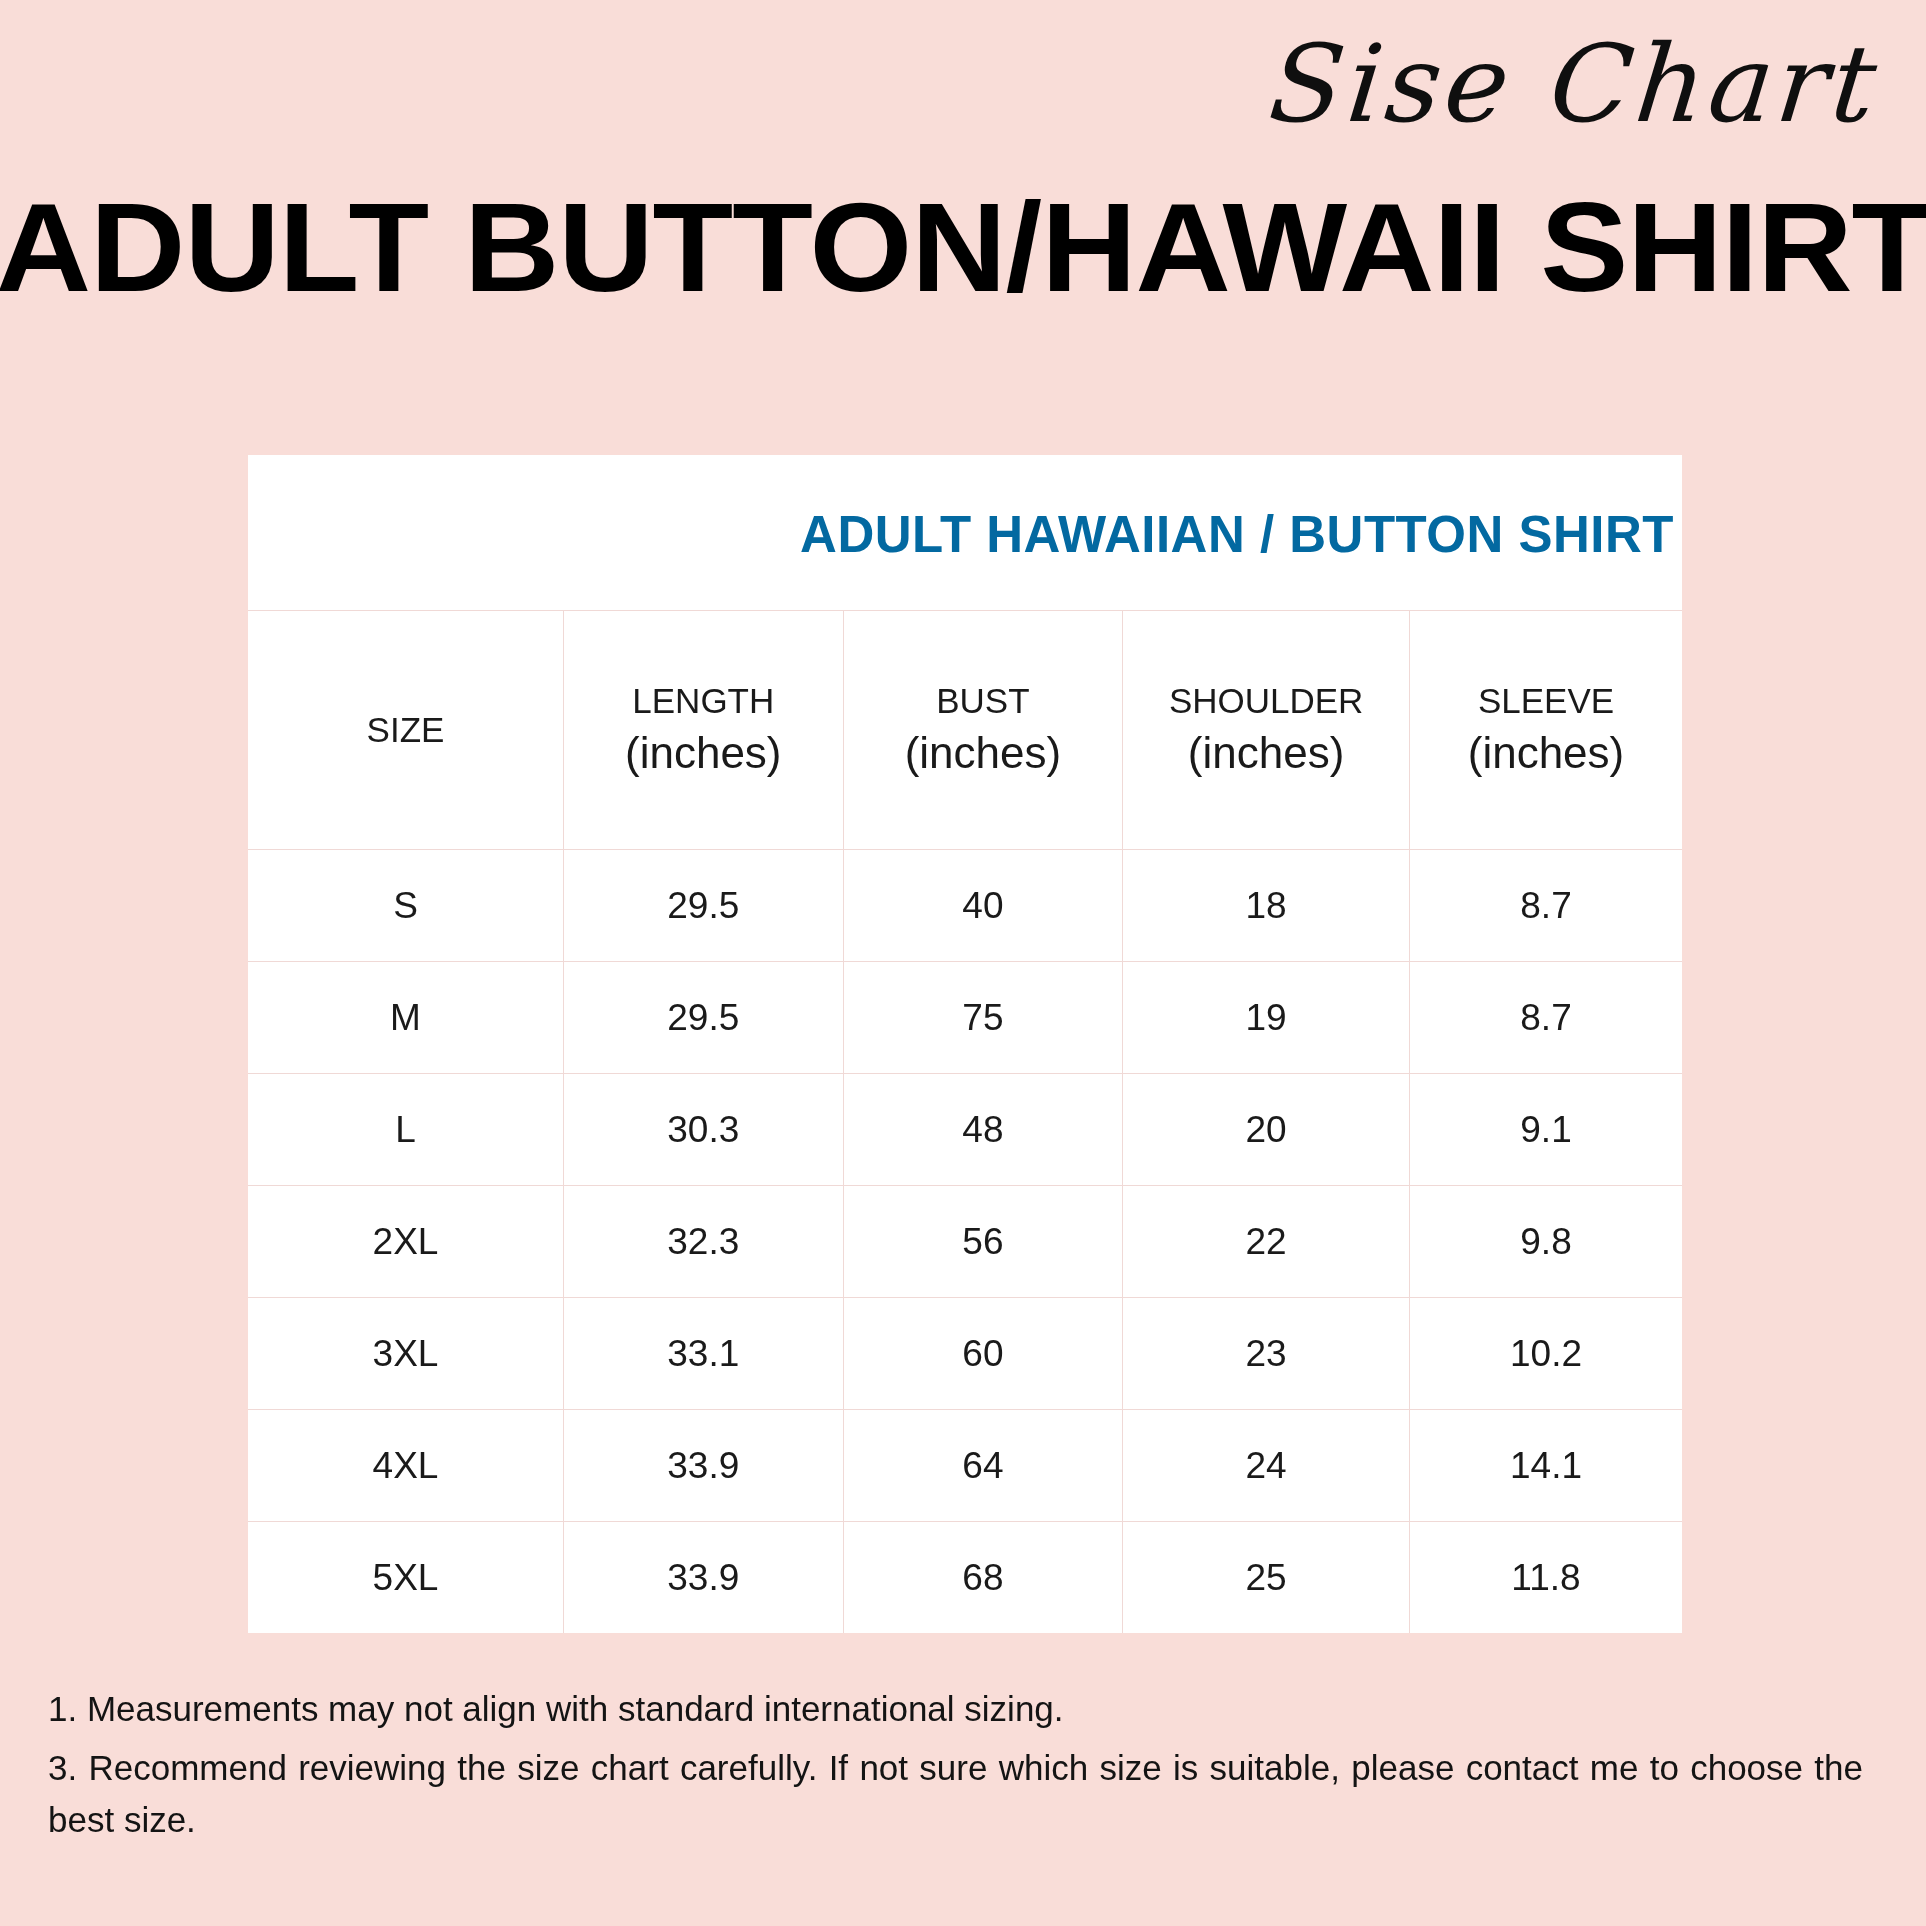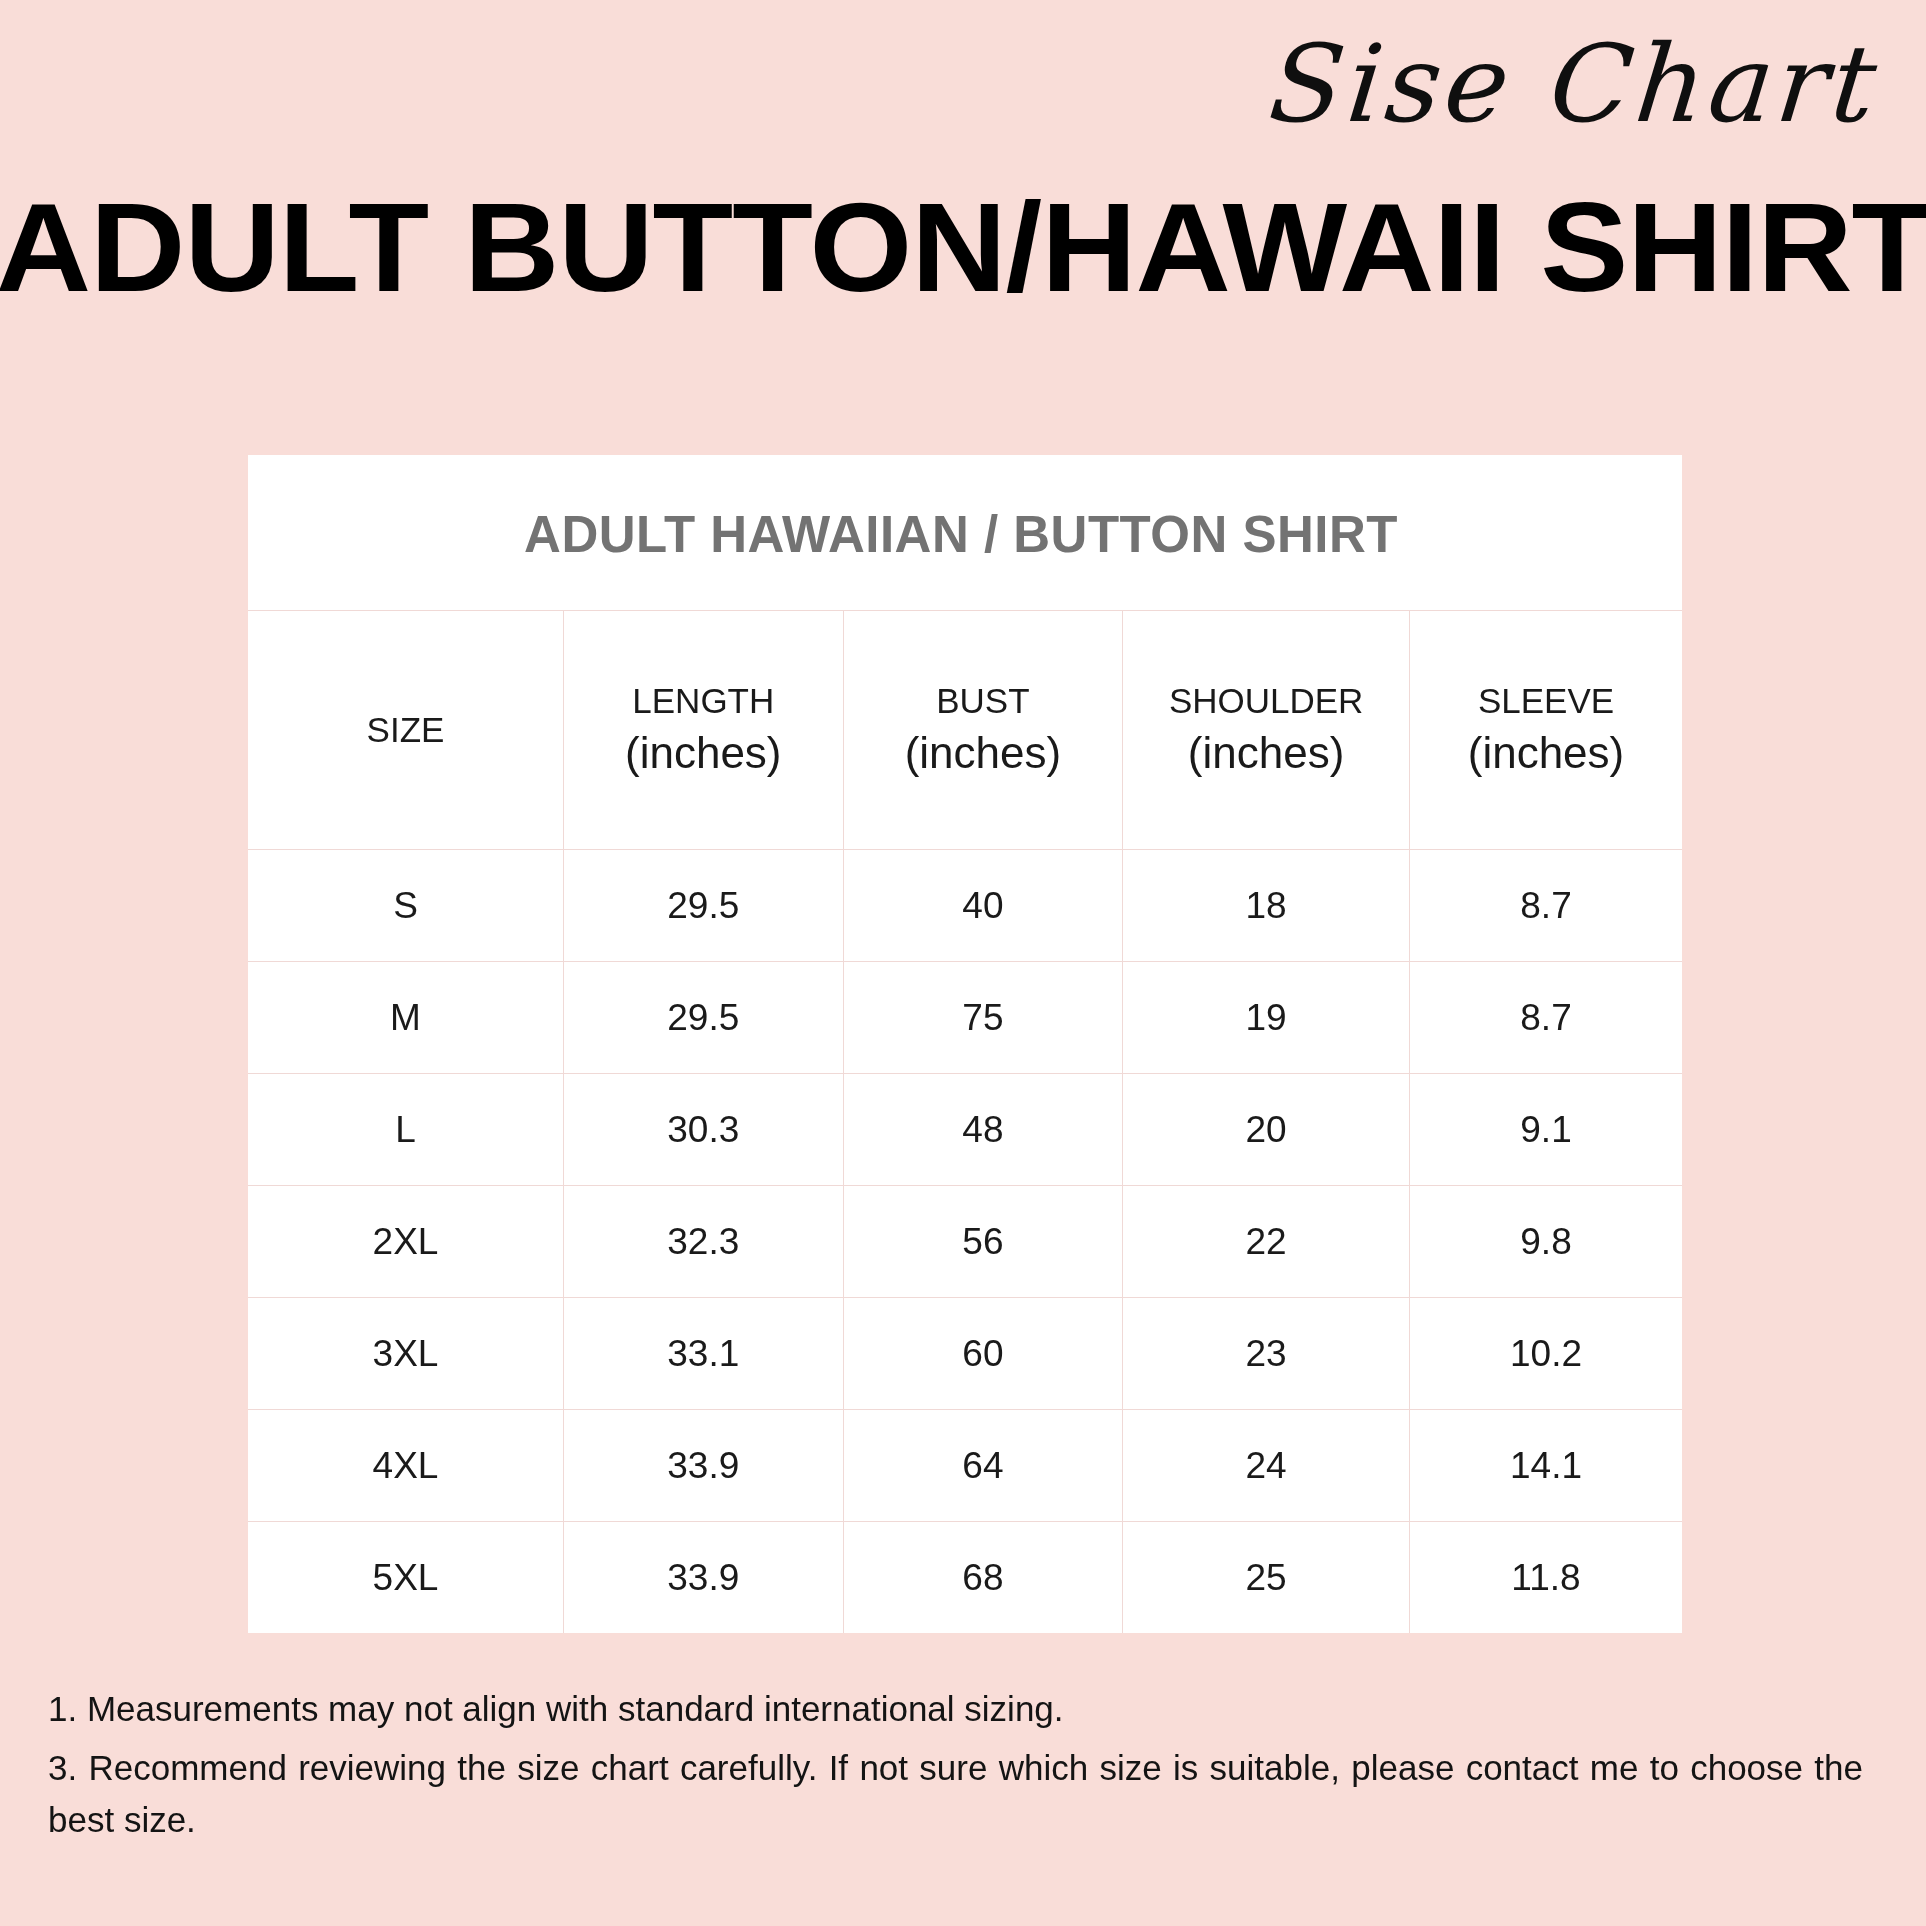--- a/index.html
+++ b/index.html
@@ -51,26 +51,26 @@
   
   .card {
     position: absolute;
     top: 455px;
     left: 248px;
     width: 1434px;
     background: #ffffff;
     box-sizing: border-box;
   }
   .card-title {
-    text-align: center;
+    text-align: right;
     font-weight: bold;
     font-size: 51px;
     letter-spacing: 0.5px;
     padding: 50px 8px 46px 0;
-    color: #737373;
+    color: #0369a1;
   }
 
   table {
     border-collapse: collapse;
     width: 100%;
     table-layout: fixed;
   }
   th, td {
     border: 1px solid #f0d9d6;
     text-align: center;

